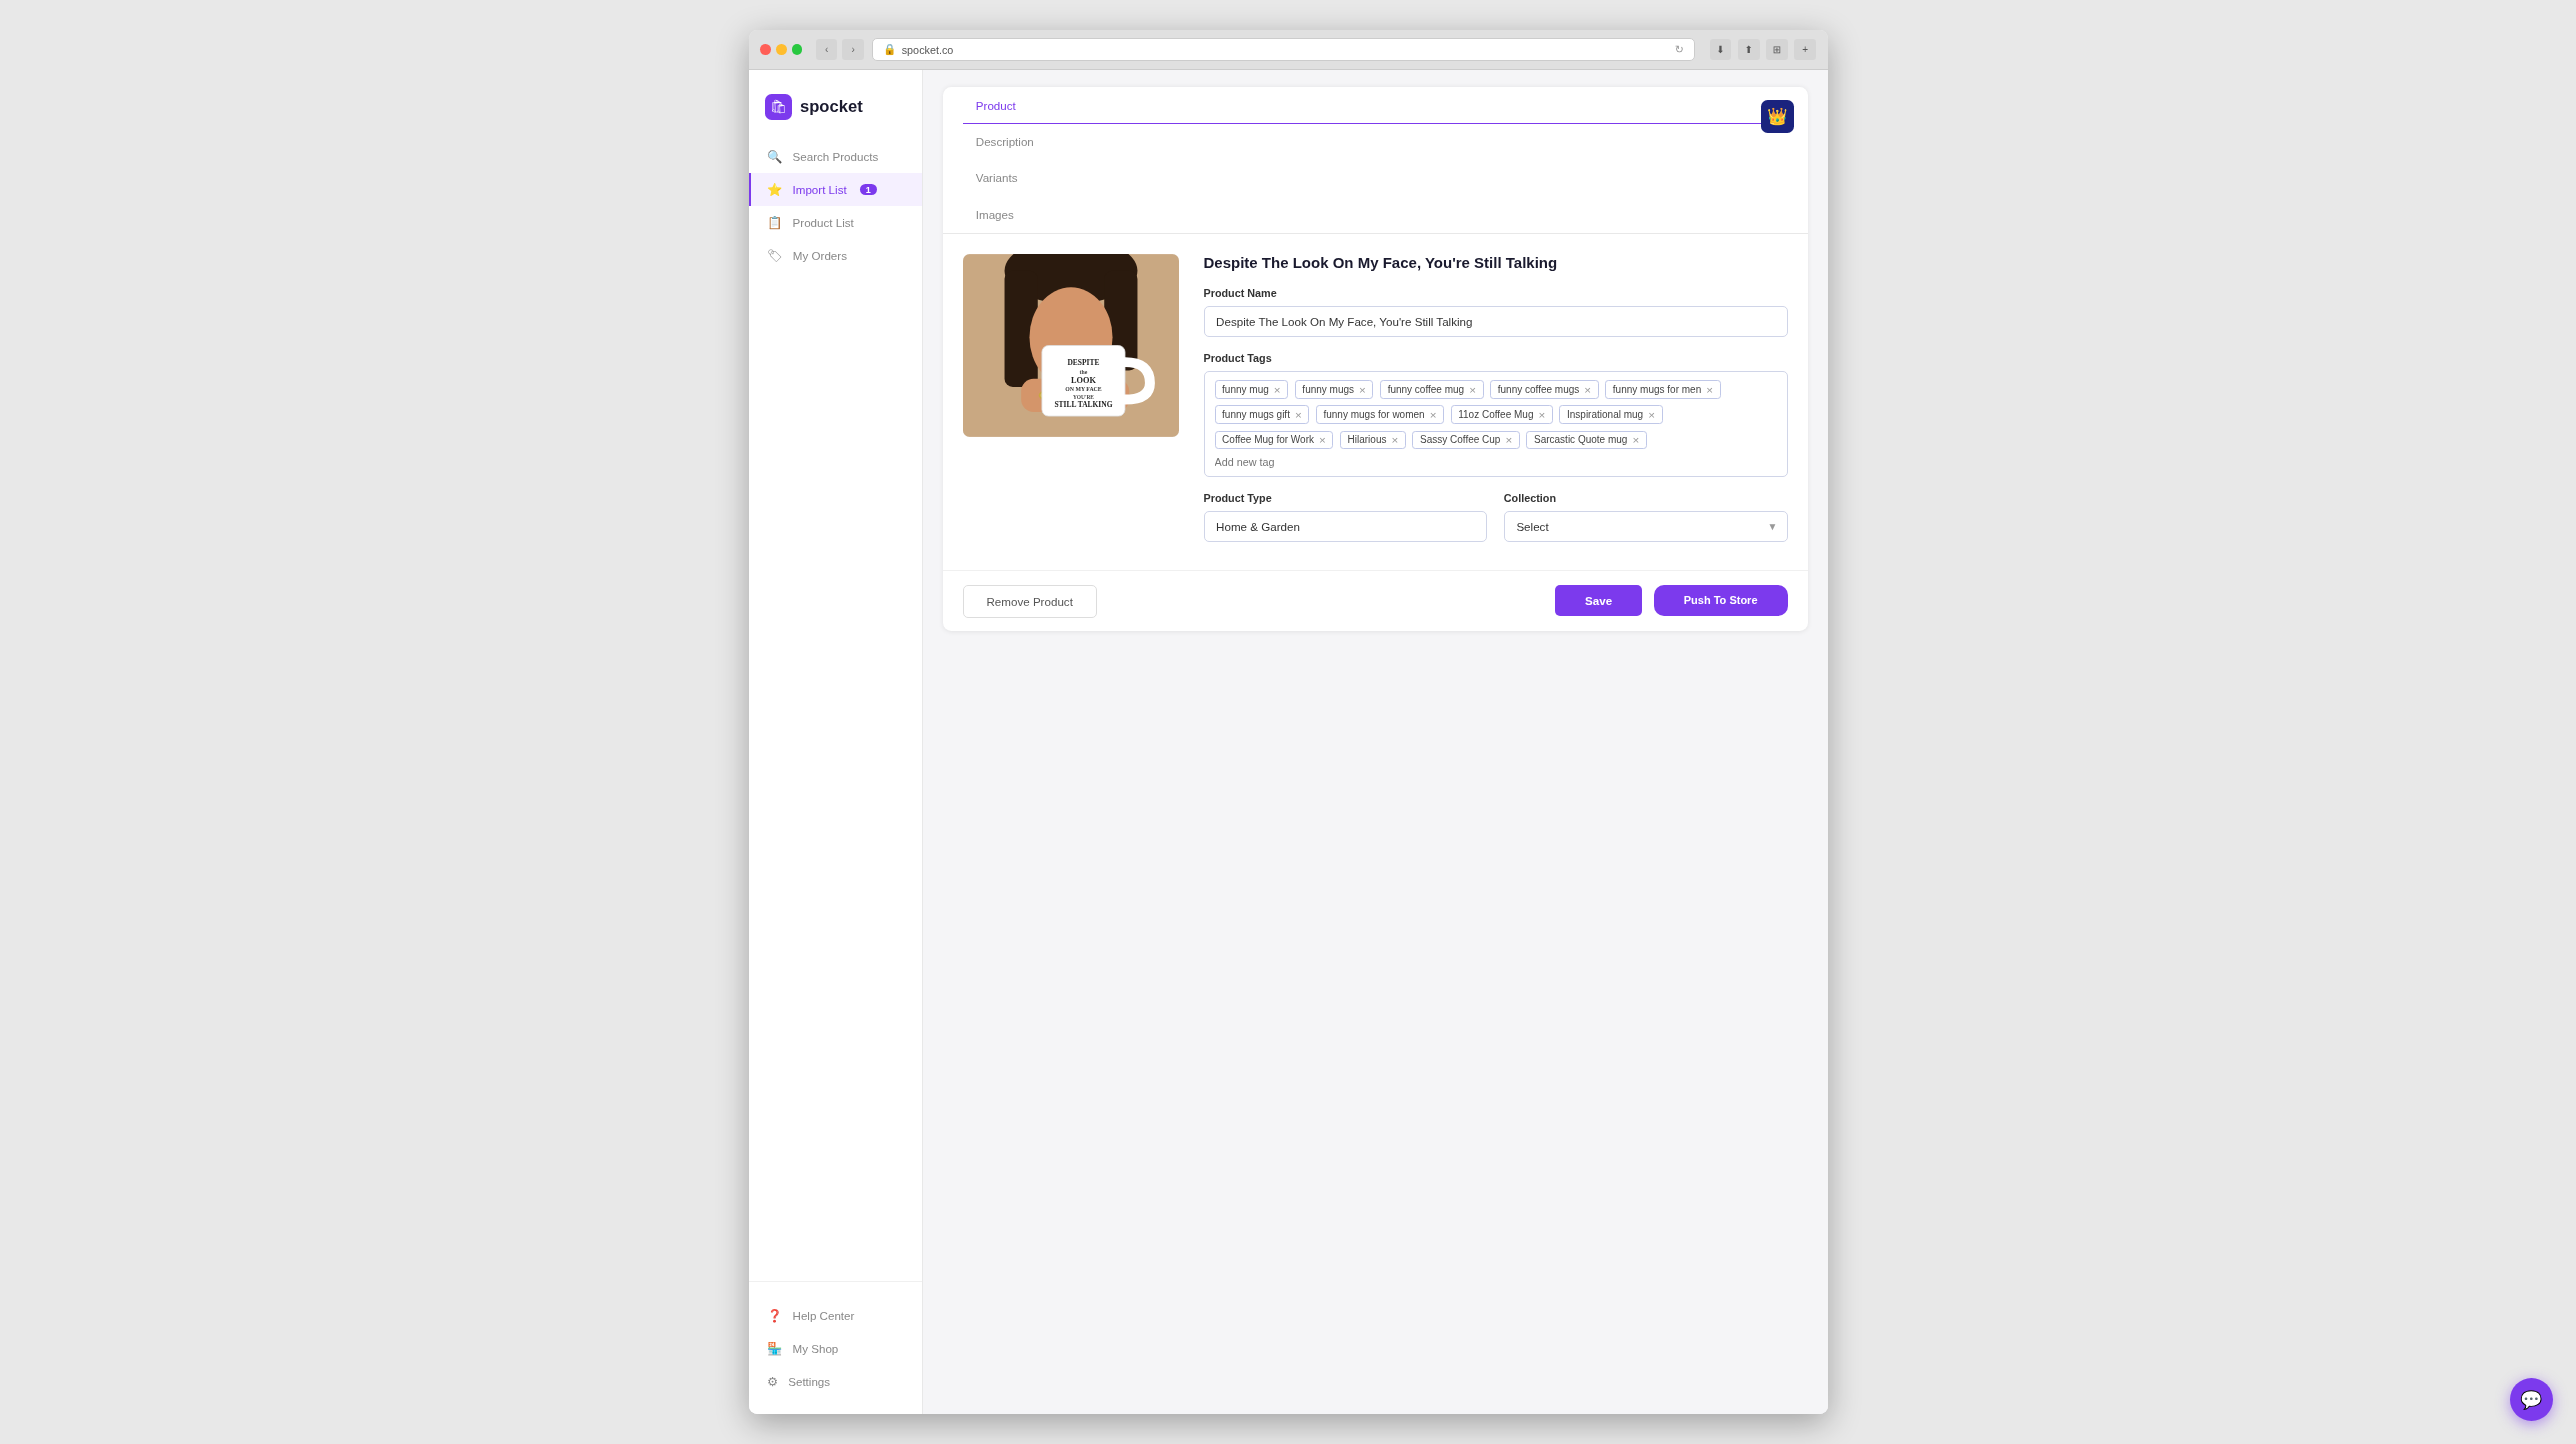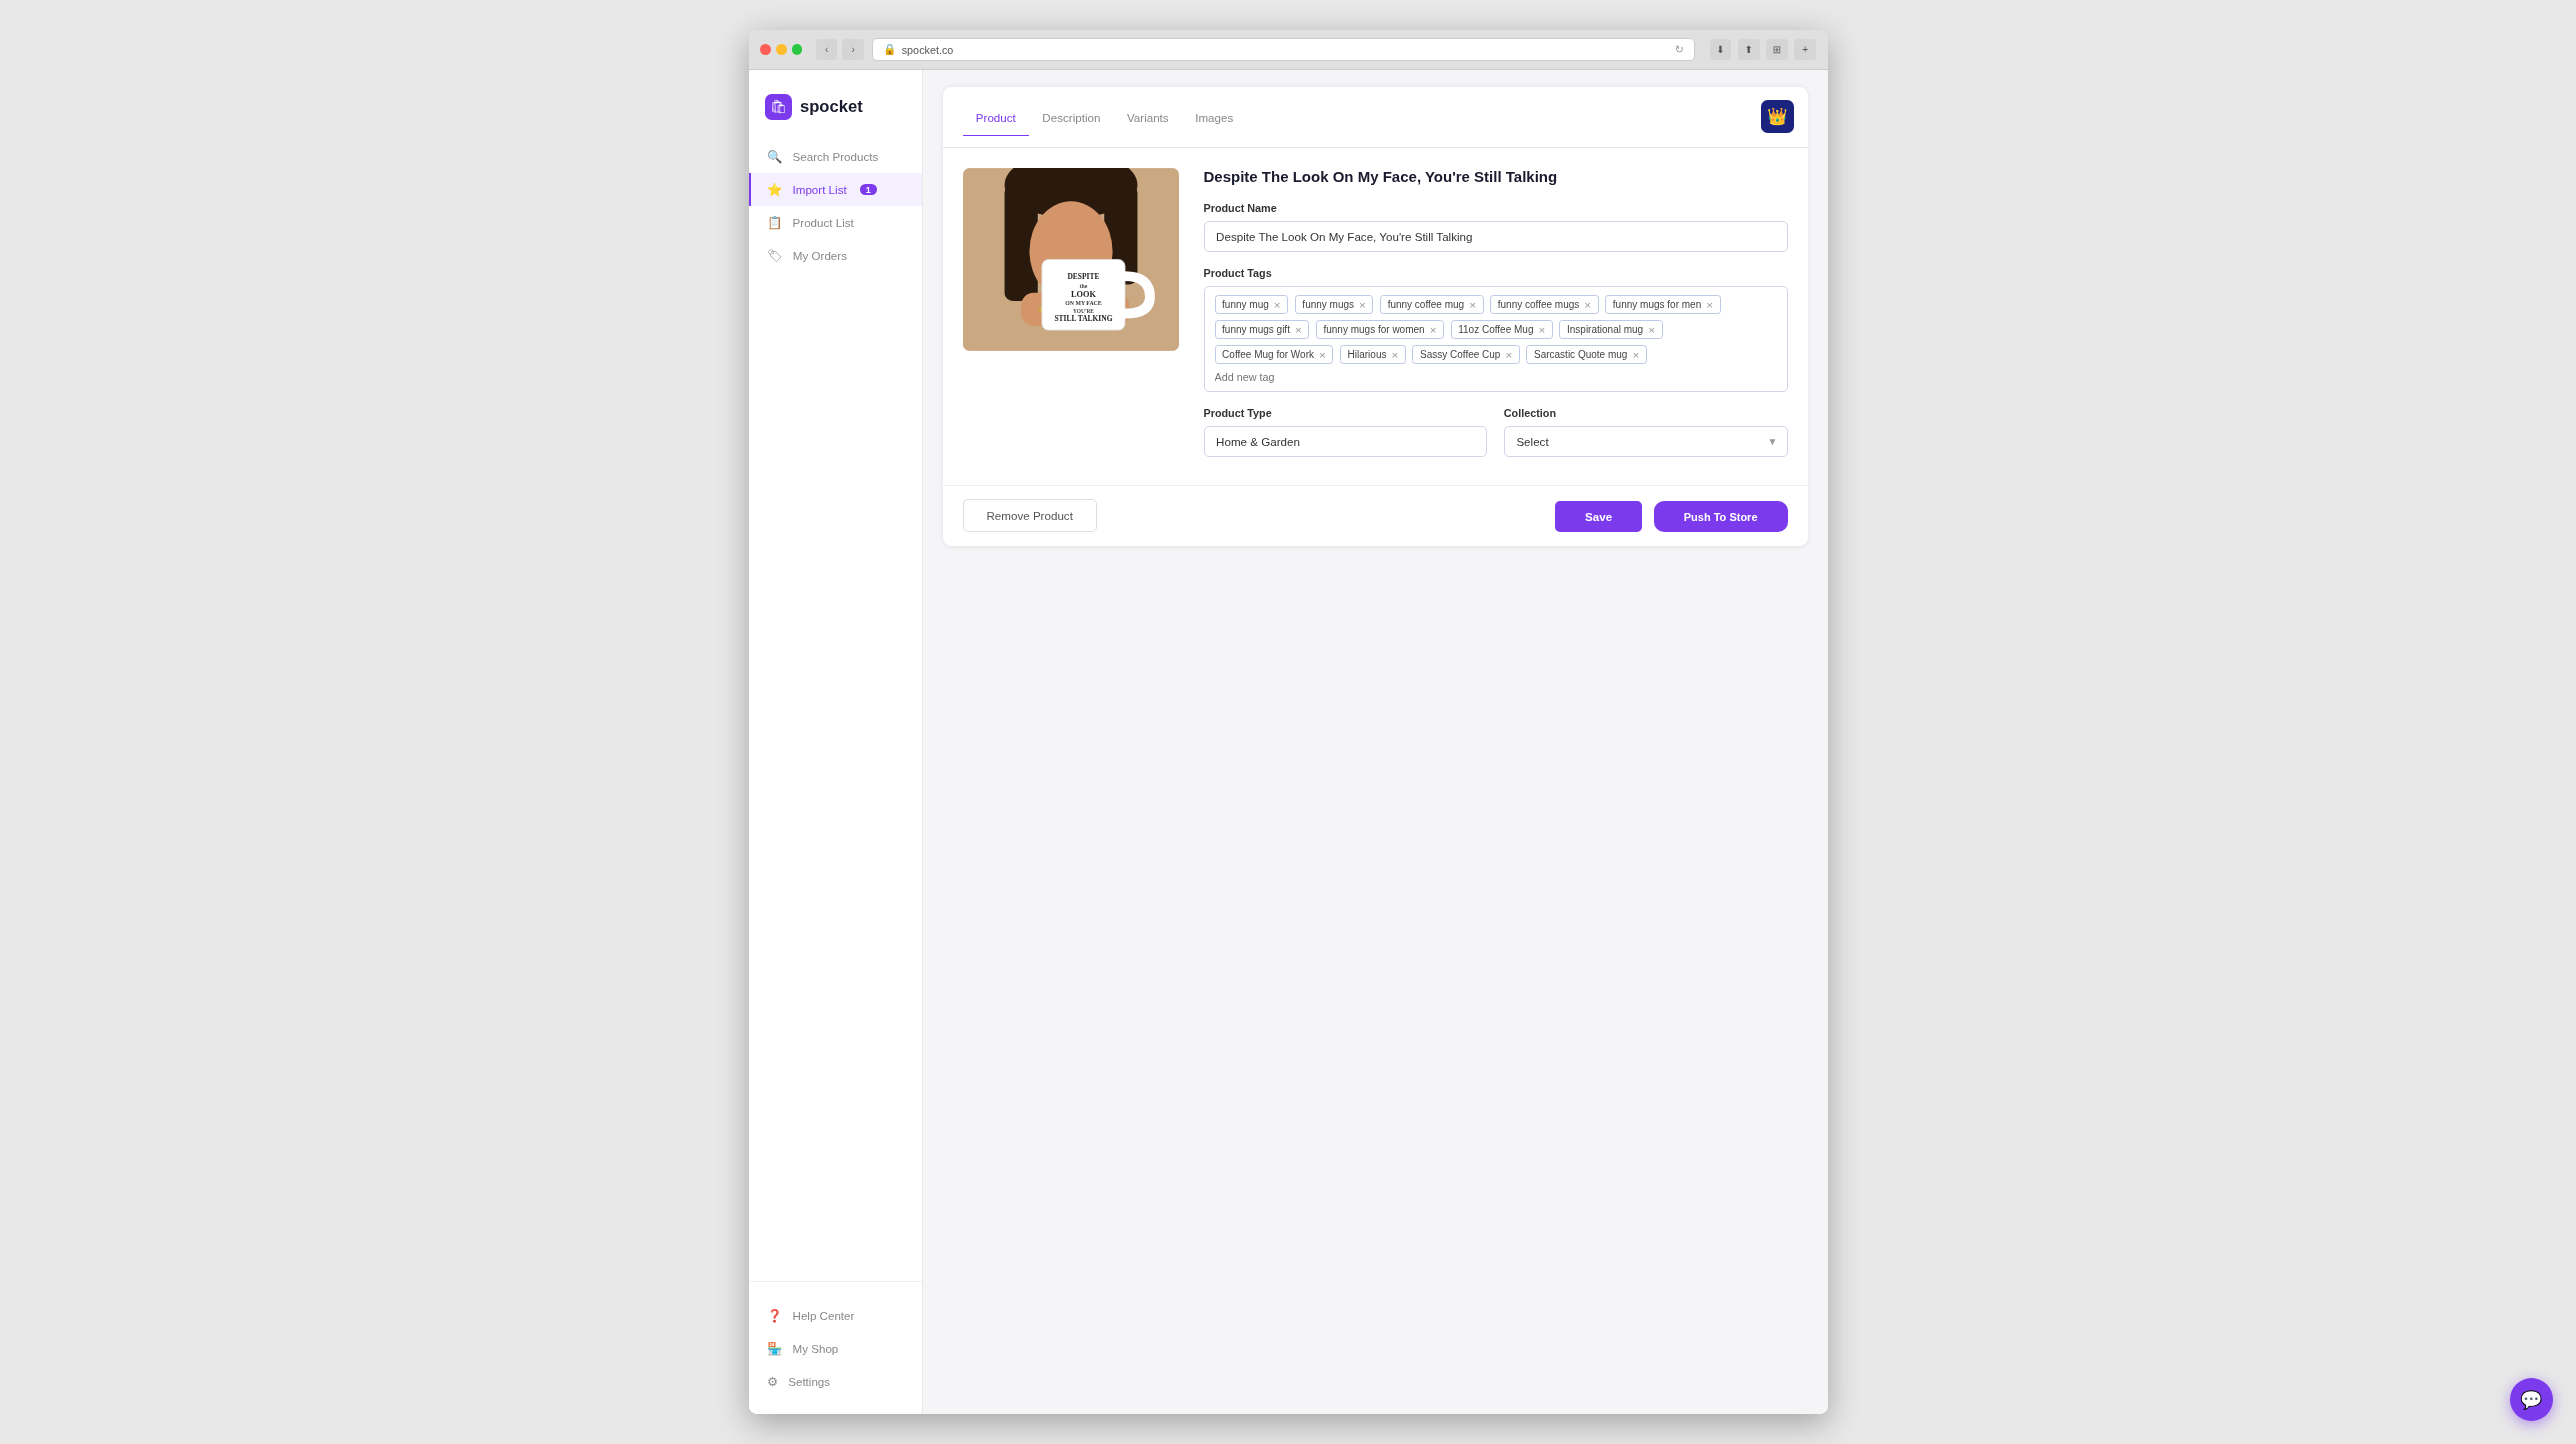--- a/index.html
+++ b/index.html
@@ -226,21 +226,22 @@
       background: #1a237e;
       border-radius: 6.6px;
       display: flex; align-items: center; justify-content: center;
       font-size: 16.6px;
     }
 
     
     .tabs {
       display: flex;
       border-bottom: 0.8px solid #e8e8e8;
-      padding: 12px 20px;
+      padding: 0 20px;
+      flex-direction: column;
     }
     .tab {
       padding: 11.6px 13.3px;
       font-size: 11.6px;
       font-weight: 500;
       color: #888;
       cursor: pointer;
       border-bottom: 1.7px solid transparent;
       margin-bottom: -0.8px;
     }
@@ -359,21 +360,21 @@
       transform: translateY(-50%);
       color: #999;
       font-size: 10px;
       pointer-events: none;
     }
 
     
     .panel-footer {
       padding: 13.3px 20px;
       display: flex;
-      align-items: flex-end;
+      align-items: flex-start;
       justify-content: space-between;
       border-top: 0.8px solid #f0f0f0;
     }
     .btn-remove {
       background: white;
       color: #555;
       border: 0.8px solid #ddd;
       padding: 9px 23px;
       border-radius: 5px;
       font-size: 11.6px;

